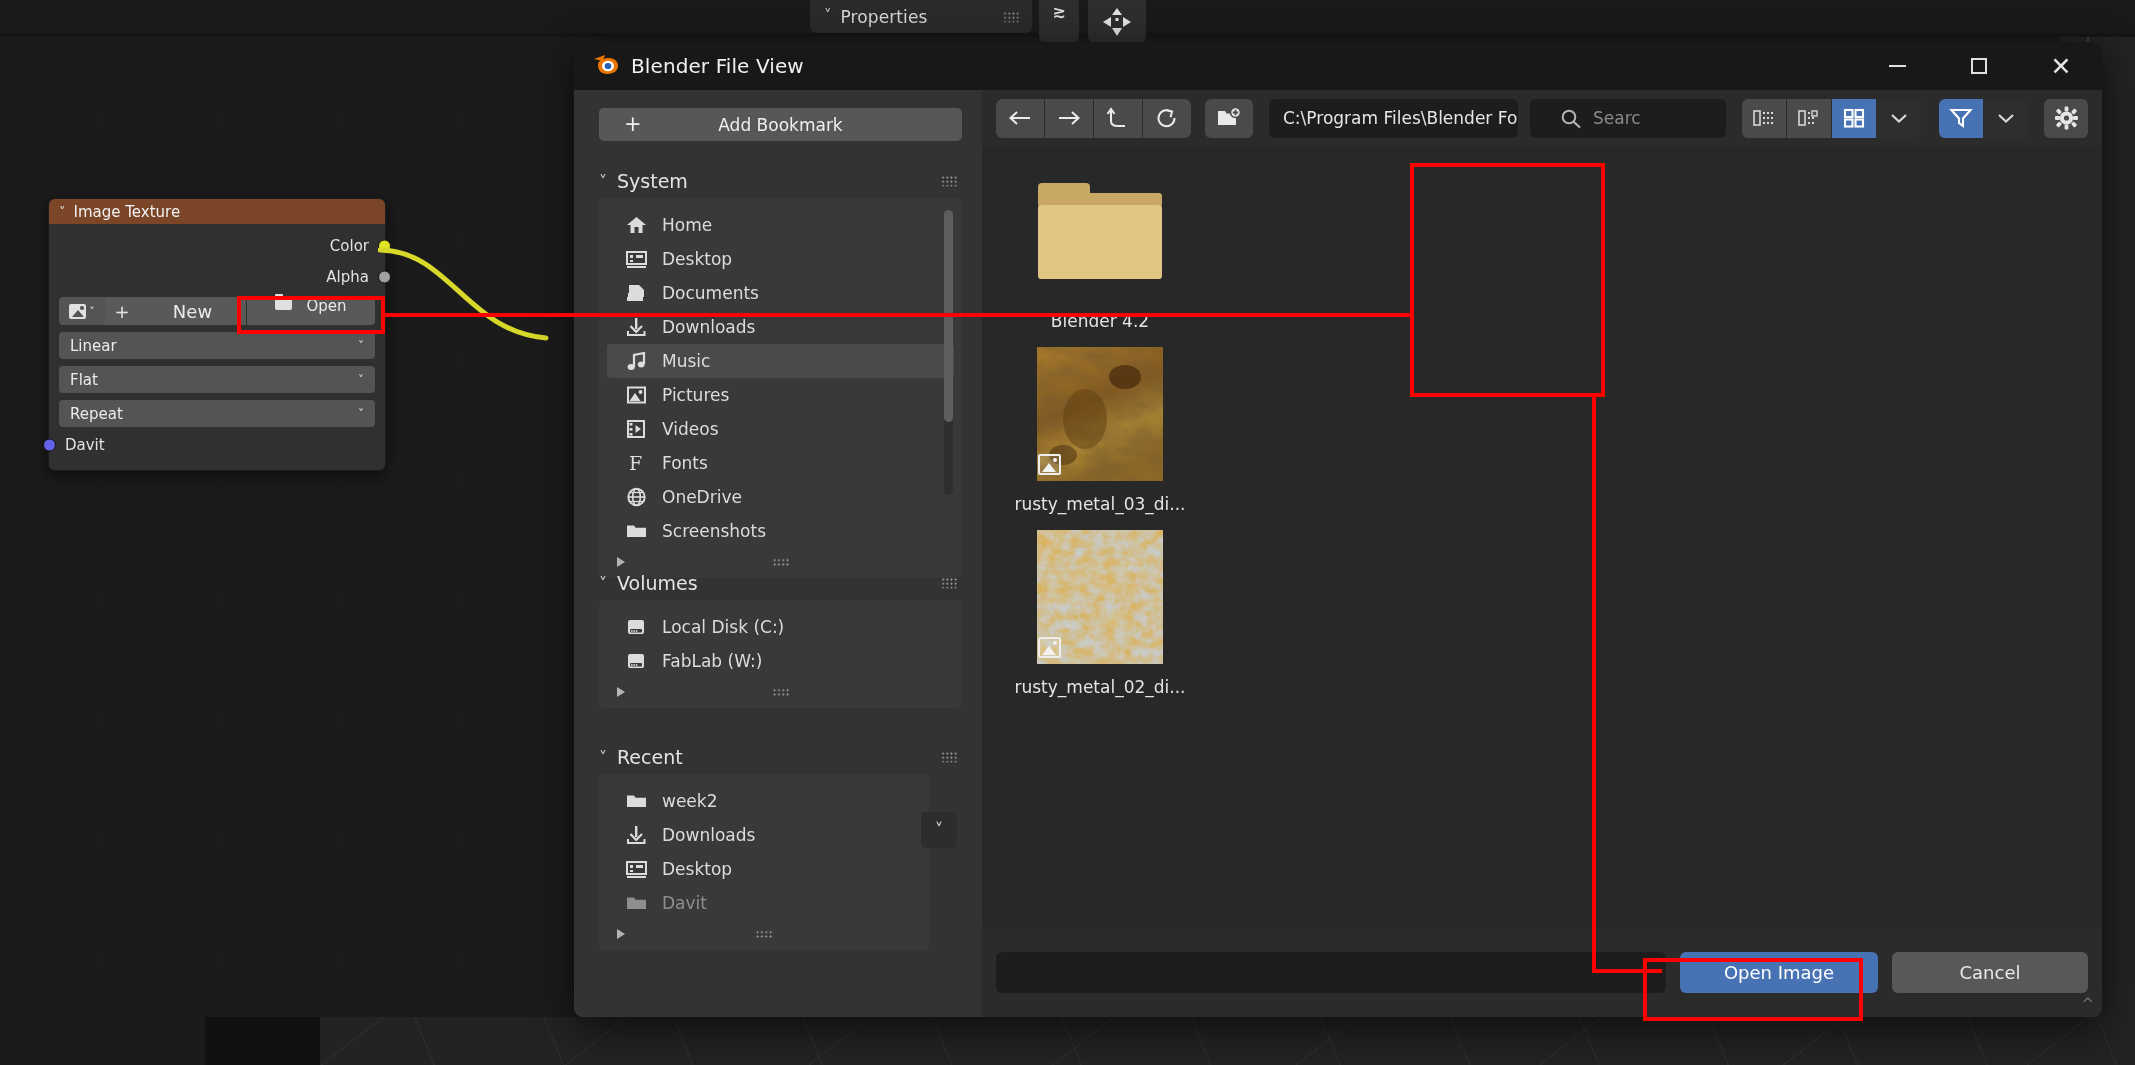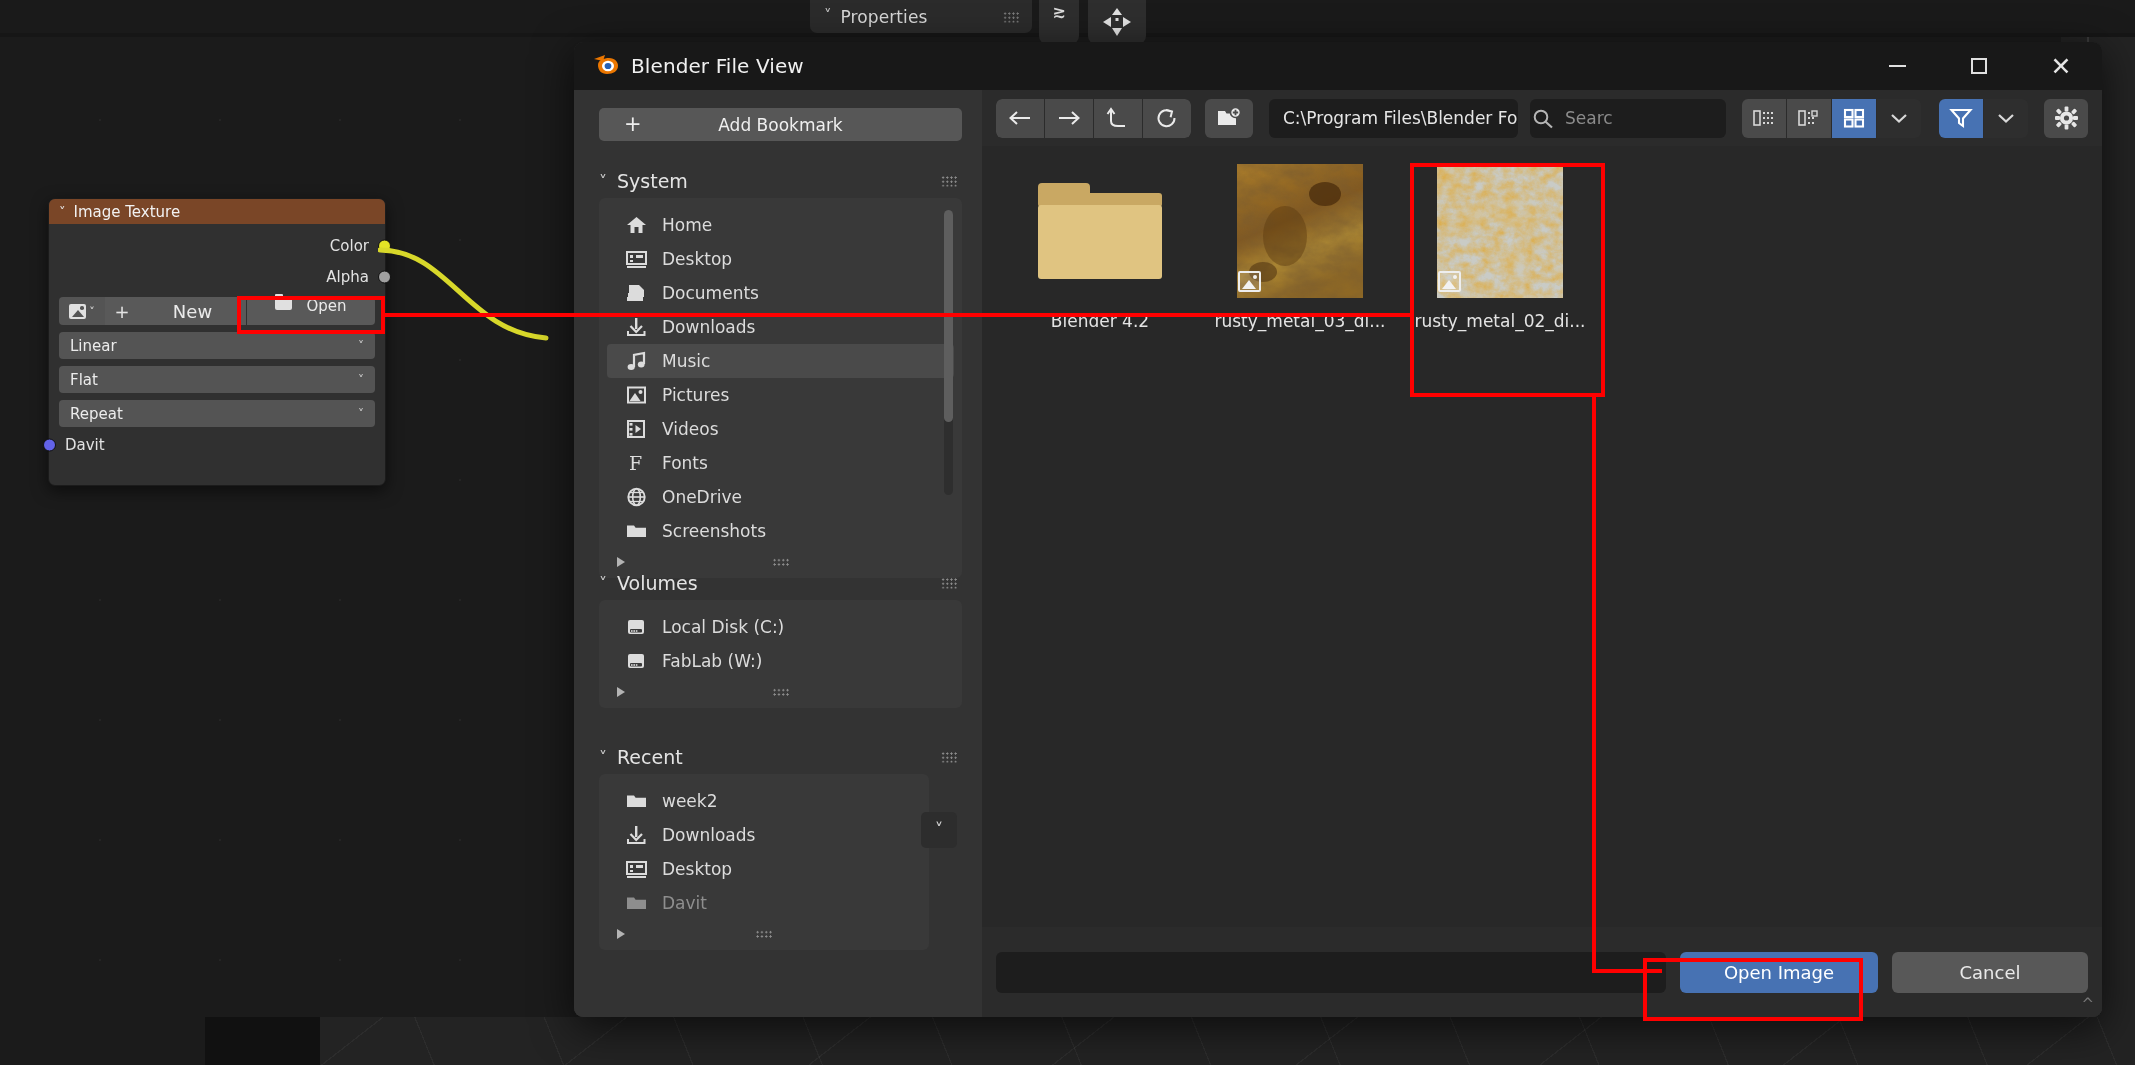--- a/index.html
+++ b/index.html
@@ -81,21 +81,21 @@
     position: absolute; left: 48px; top: 198px; width: 338px;
     background: #303030; border: 1px solid #1b1b1b; border-radius: 7px;
     box-shadow: 0 5px 16px rgba(0,0,0,.55);
   }
   .node-header {
     height: 25px; background: #7a4627; border-radius: 6px 6px 0 0;
     display: flex; align-items: center; gap: 8px; padding-left: 10px;
   }
   .node-header .chev { color: #e9e9e9; font-size: 13px; }
   .node-header .title { color: #f2f2f2; font-size: 15px; }
-  .node-body { padding: 6px 0 25px 0; position: relative; }
+  .node-body { padding: 6px 0 10px 0; position: relative; }
   .sock-row { height: 31px; display:flex; align-items:center; justify-content:flex-end; padding-right: 16px; position: relative; }
   .sock-row .name { color: #e2e2e2; font-size: 15px; }
   .sock {
     position: absolute; right: -6px; top: 50%; transform: translateY(-50%);
     width: 13px; height: 13px; border-radius: 50%; border: 1px solid #111;
   }
   .sock.color { background: #e3e326; }
   .sock.alpha { background: #a0a0a0; }
   .sock.vector { background: #6363e8; left: -6px; right: auto; }
 
@@ -226,34 +226,34 @@
     width: 48px; height: 39px; background: #4a4a4a; border-radius: 6px;
     display:flex; align-items:center; justify-content:center; color:#e8e8e8; margin-left: 14px;
   }
   .path-field {
     flex: 1; height: 39px; background: #1d1d1d; border-radius: 6px; margin-left: 16px;
     display:flex; align-items:center; padding-left: 14px; color:#e6e6e6; font-size: 17px;
     overflow: hidden; white-space: nowrap; min-width: 0;
   }
   .search-field {
     width: 196px; height: 39px; background: #1d1d1d; border-radius: 6px; margin-left: 12px;
-    display:flex; align-items:center; gap: 11px; padding-left: 2px; overflow:hidden;
+    display:flex; align-items:center; gap: 11px; padding-left: 30px; overflow:hidden;
   }
   .search-field .ph { color: #8b8b8b; font-size: 17px; white-space:nowrap; }
   .display-group { display:flex; margin-left: 16px; border-radius:6px; overflow:hidden; gap:1px; }
   .dg-btn { width: 44px; height: 39px; background: #4a4a4a; display:flex; align-items:center; justify-content:center; }
   .dg-btn.active { background: #4772b3; }
   .dg-btn.plain { background: #2e2e2e; }
   .filter-group { display:flex; margin-left: 18px; border-radius:6px; overflow:hidden; gap:1px; }
   .fg-btn { width: 44px; height: 39px; background: #2e2e2e; display:flex; align-items:center; justify-content:center; }
   .fg-btn.active { background: #4772b3; }
   .gear-btn { width: 44px; height: 39px; background:#4a4a4a; border-radius:6px; margin-left: 16px; display:flex; align-items:center; justify-content:center; }
 
   .files-area { position:absolute; left: 0; top: 56px; right: 0; bottom: 90px; background: #282828; margin: 0 0 0 0; }
-  .files-grid { display:flex; gap: 8px; padding: 18px 0 0 22px; }
+  .files-grid { display:flex; gap: 16px; padding: 18px 0 0 22px; flex-direction: column; }
   .file-tile { width: 192px; display:flex; flex-direction:column; align-items:center; gap: 13px; }
   .tile-thumb { width: 134px; height: 134px; display:flex; align-items:center; justify-content:center; position:relative; }
   .tile-name { color:#e4e4e4; font-size: 17px; white-space:nowrap; }
   .folder-big { width: 124px; height: 96px; position: relative; }
   .folder-big .tab { position:absolute; left:0; top:0; width:52px; height:16px; background:#c9a863; border-radius:4px 4px 0 0; }
   .folder-big .tab2 { position:absolute; left:0; top:10px; width:124px; height:14px; background:#c9a863; border-radius:3px; }
   .folder-big .body { position:absolute; left:0; top:22px; width:124px; height:74px; background:#e0c481; border-radius:3px; }
   .thumb-img { width: 126px; height: 134px; position: relative; overflow: hidden; }
   .thumb-badge {
     position:absolute; left: 5px; bottom: 6px; width: 23px; height: 21px;

